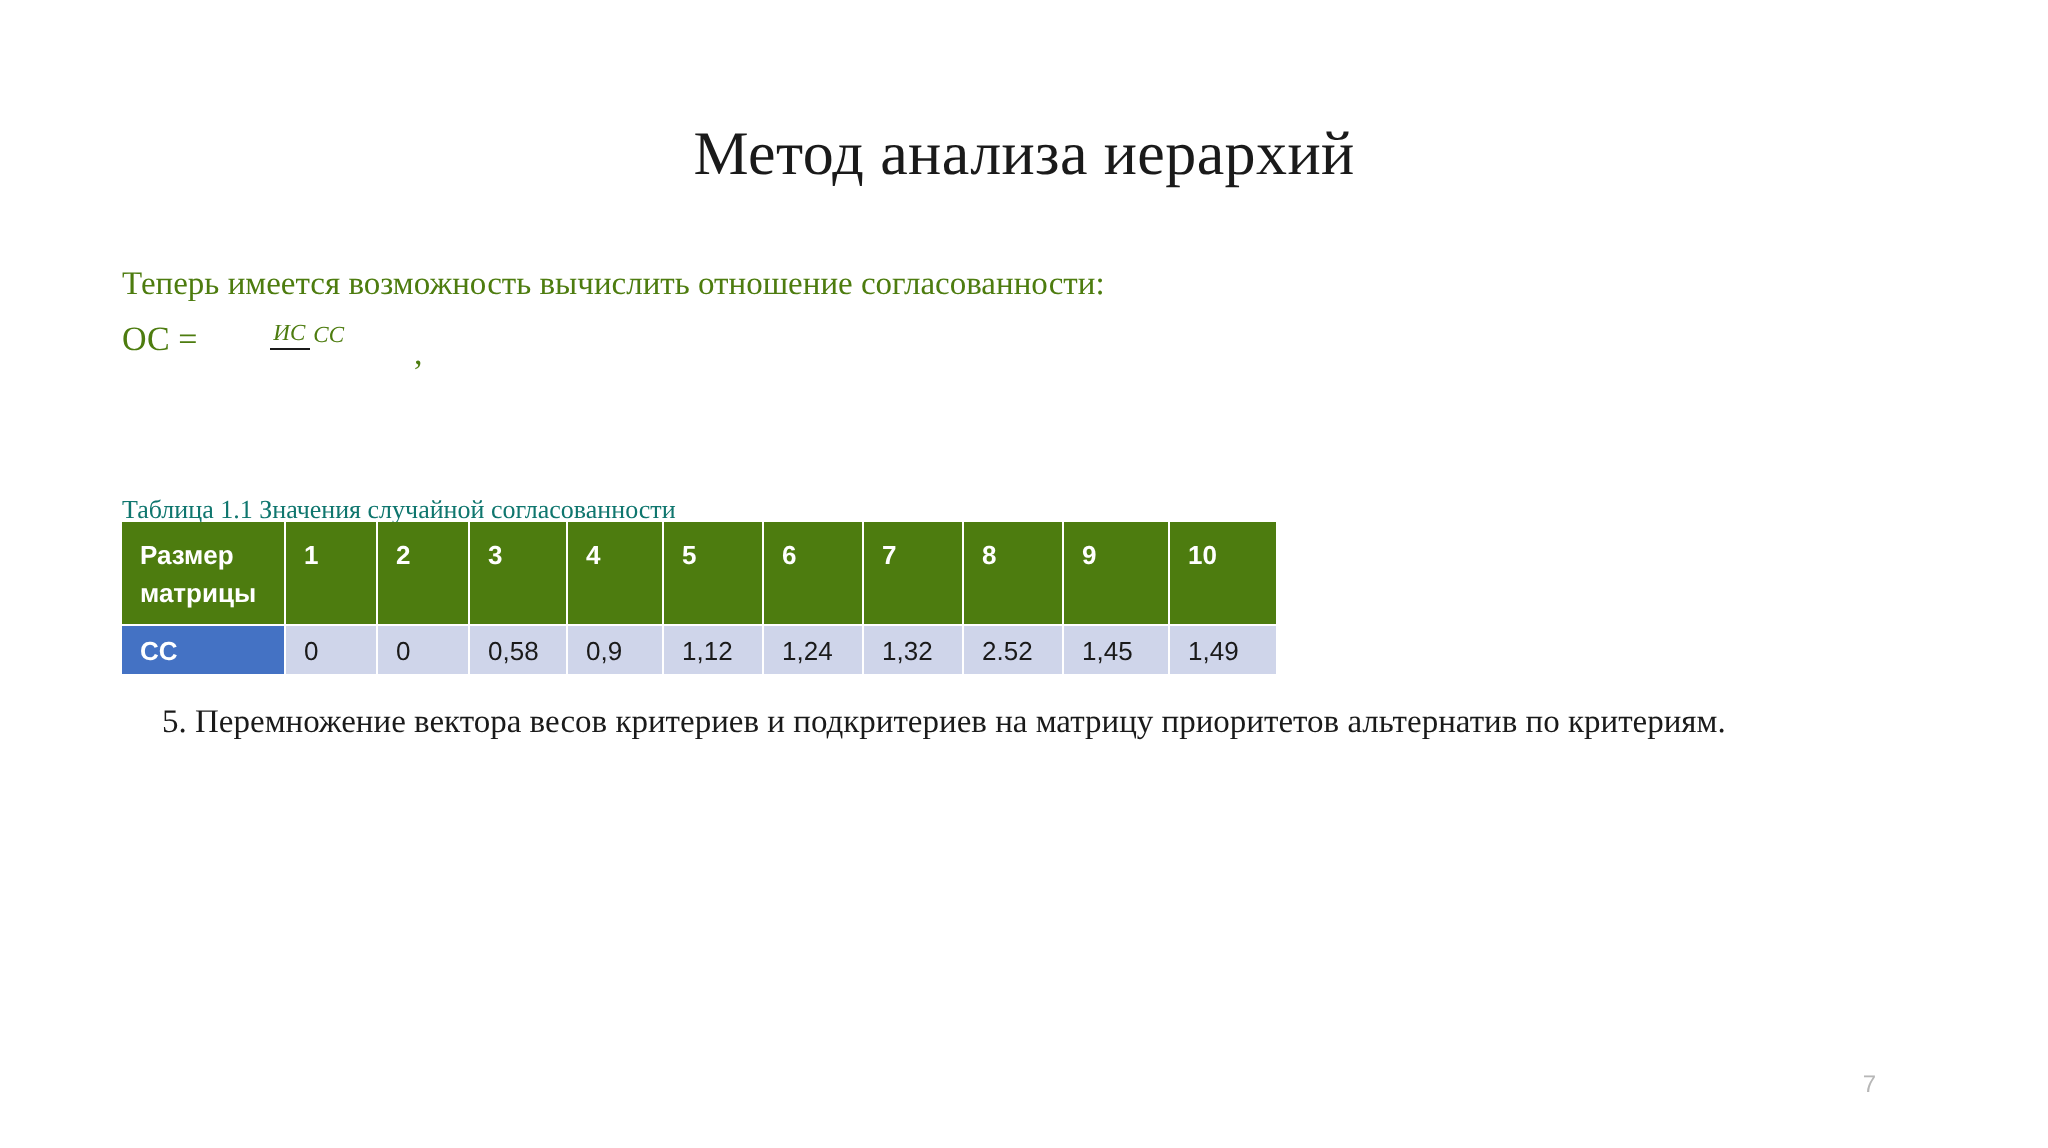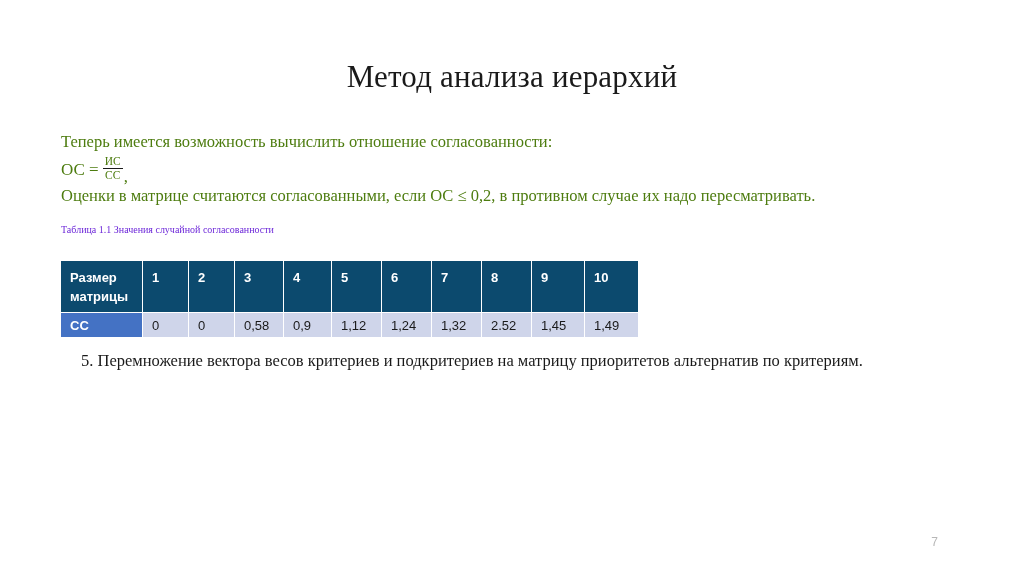--- a/index.html
+++ b/index.html
@@ -46,34 +46,36 @@
     white-space: nowrap;
   }
 
   
   .formula-line {
     display: flex;
     align-items: center;
     height: 30px;
     margin-top: 1px;
     margin-bottom: 1px;
+    gap: 32px;
   }
   .formula-lhs {
     font-size: 17px;
     line-height: 17px;
   }
   .frac {
     display: inline-flex;
-    flex-direction: column;
+    flex-direction: row;
     align-items: center;
     justify-content: center;
     vertical-align: middle;
     margin: 0 1px 0 4px;
     position: relative;
     top: -1px;
+    font-style: italic;
   }
   .frac .num {
     font-size: 11.5px;
     line-height: 12px;
     padding: 0 2px 0.5px 2px;
     border-bottom: 1.1px solid #1a1a1a;
   }
   .frac .den {
     font-size: 11.5px;
     line-height: 12px;
@@ -84,44 +86,44 @@
     line-height: 17px;
     align-self: flex-end;
     position: relative;
     top: 1px;
   }
 
   
   #table-caption {
     position: absolute;
     left: 61px;
-    top: 220px;
-    font-size: 10px;
+    top: 245px;
+    font-size: 13px;
     line-height: 20px;
-    color: #6d28d9;
+    color: #0f766e;
     white-space: nowrap;
   }
 
   
   #rc-table {
     position: absolute;
     left: 61px;
     top: 261px;
     width: 537px;
     border-collapse: separate;
     border-spacing: 0;
     font-family: "Liberation Sans", "DejaVu Sans", sans-serif;
     table-layout: fixed;
   }
   #rc-table td {
     padding: 0;
     vertical-align: top;
   }
   .hdr-cell {
-    background: #0c4a6e;
+    background: #4d7c0f;
     color: #ffffff;
     font-weight: bold;
     font-size: 13px;
     height: 51px;
     padding: 7px 0 0 9px !important;
     border-right: 1.5px solid #ffffff;
     box-sizing: border-box;
     line-height: 19px;
     white-space: pre-line;
   }
@@ -194,21 +196,20 @@
     <div class="formula-line">
       <span class="formula-lhs">ОС =</span>
       <span class="frac">
         <span class="num">ИС</span>
         <span class="den">СС</span>
       </span>
       <span class="frac-comma">,</span>
     </div>
 
 
-    <div class="body-line">Оценки в матрице считаются согласованными, если ОС ≤ 0,2, в противном случае их надо пересматривать.</div>
   </div>
 
   <div id="table-caption">Таблица 1.1 Значения случайной согласованности</div>
 
   <table id="rc-table">
     <colgroup>
       <col style="width:82px">
       <col style="width:46px">
       <col style="width:46px">
       <col style="width:49px">

